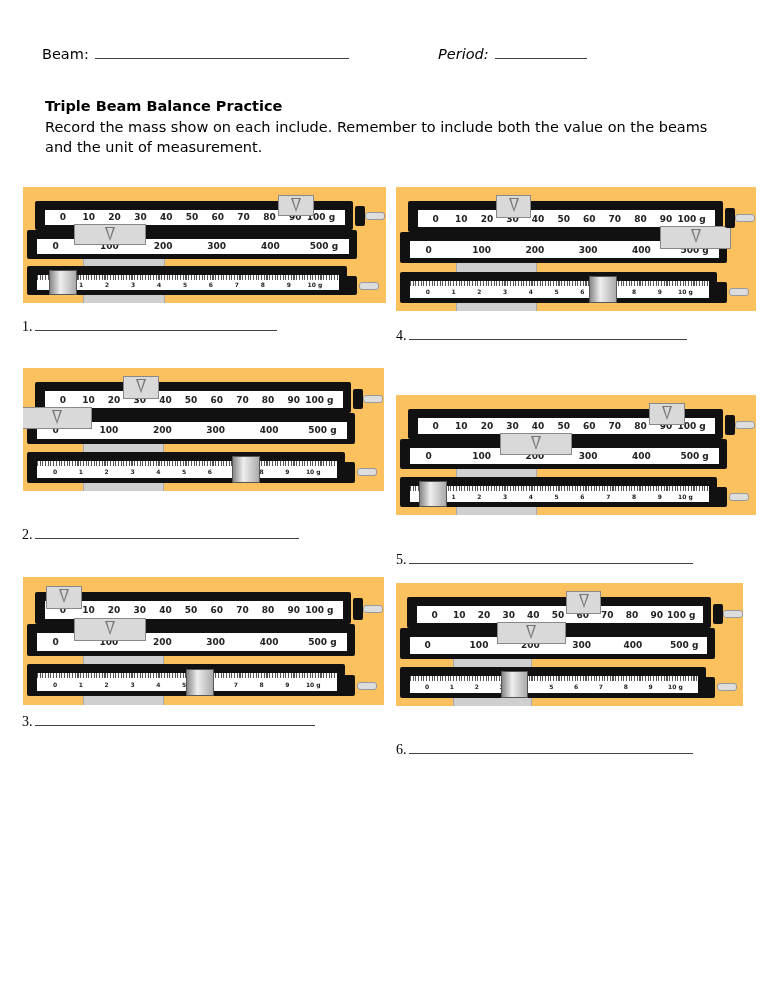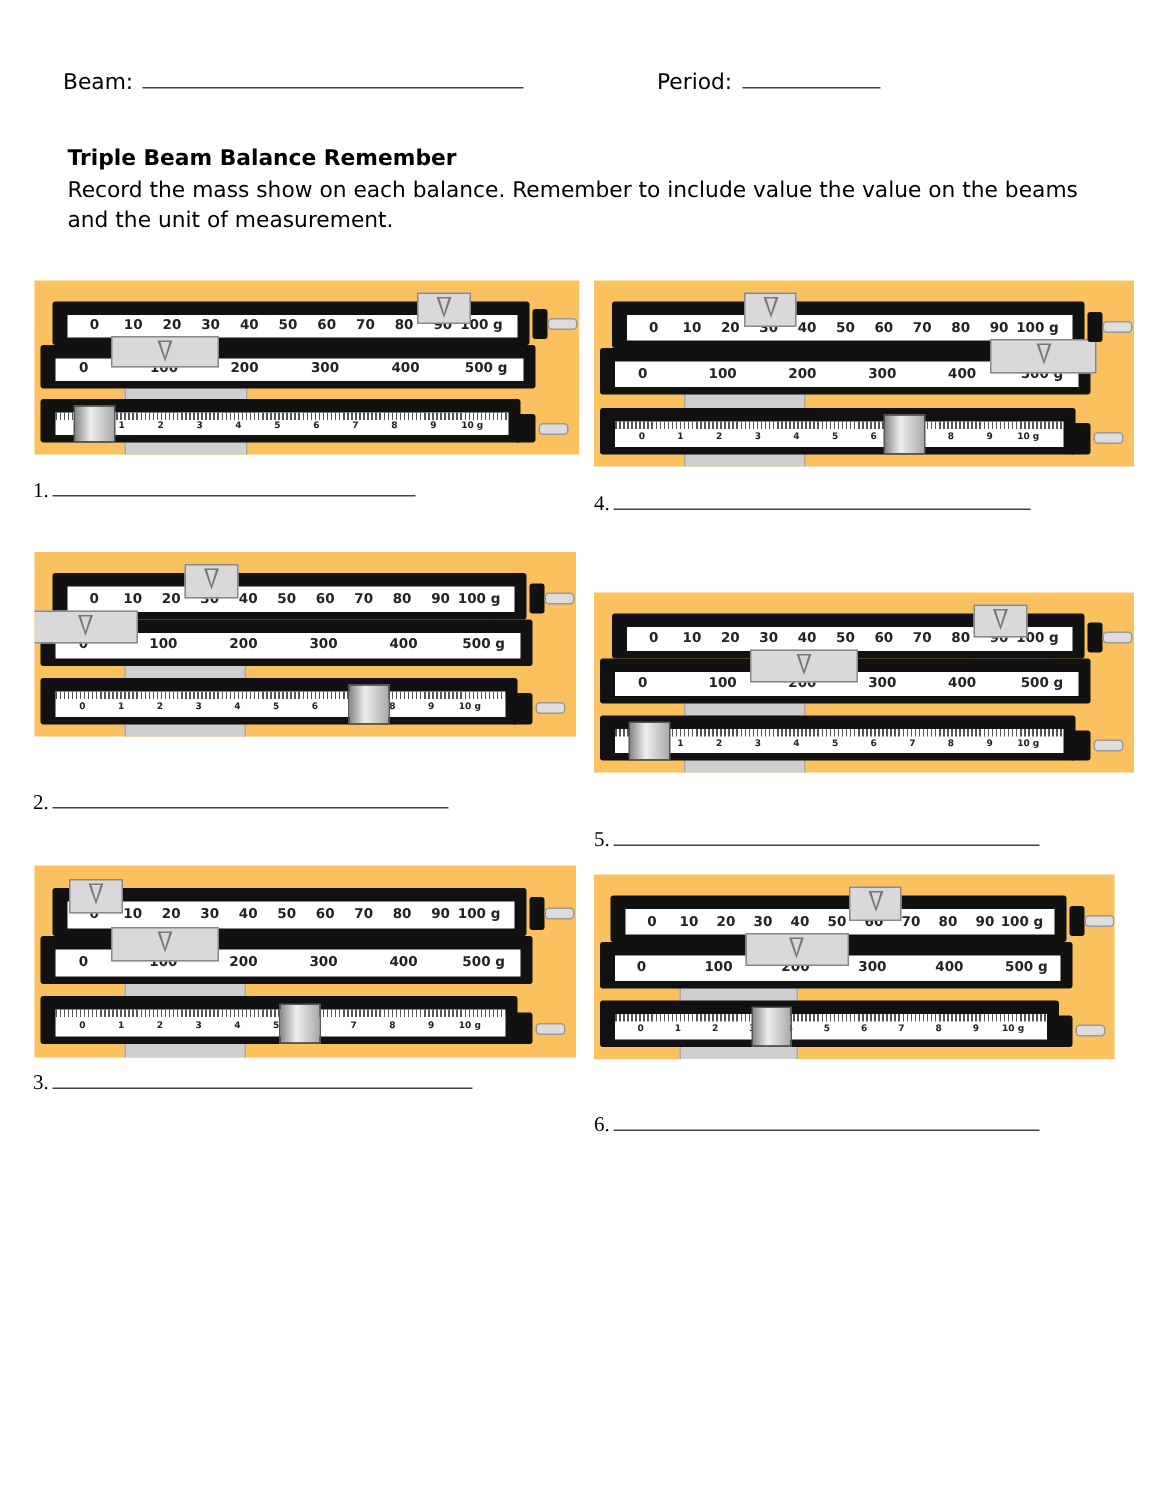--- a/index.html
+++ b/index.html
@@ -25,27 +25,27 @@
   .rider .v::after{content:"";position:absolute;left:-3px;top:-13px;border-left:3px solid transparent;border-right:3px solid transparent;border-top:10px solid #d9d9d9;}
   .slider{position:absolute;background:linear-gradient(90deg,#888,#eee 40%,#aaa);border:1px solid #555;}
 </style>
 </head>
 <body>
 
 <div class="abs hdr" style="left:42px;top:46px;">
   <span>Beam:</span>
   <span class="uline" style="width:254px;"></span>
 </div>
-<div class="abs hdr" style="left:438px;top:46px;">
+<div class="abs hdr" style="left:438px;top:46px;font-style:italic;">
   <span>Period:</span>
   <span class="uline" style="width:92px;"></span>
 </div>
 
-<div class="abs title" style="left:45px;top:98px;">Triple Beam Balance Remember</div>
-<div class="abs instr" style="left:45px;top:117px;">Record the mass show on each balance. Remember to include value the value on the beams and the unit of measurement.</div>
+<div class="abs title" style="left:45px;top:98px;">Triple Beam Balance Practice</div>
+<div class="abs instr" style="left:45px;top:117px;">Record the mass show on each include. Remember to include both the value on the beams and the unit of measurement.</div>
 
 <div class="balance" style="left:23px;top:187px;width:363px;height:116px;">
     <div class="stand" style="left: 60px; top: 48.3333px; width: 80px; height: 77.3333px;"></div>
     <div class="stand" style="left: 255px; top: 27.0667px; width: 50px; height: 24.1667px;"></div>
     <div class="beam" style="left: 12px; top: 13.5333px; width: 318px; height: 29px;">
       <div class="face">
         <span class="lbl" style="left: 18px;">0</span>
         <span class="lbl" style="left: 43.8px;">10</span>
         <span class="lbl" style="left: 69.6px;">20</span>
         <span class="lbl" style="left: 95.4px;">30</span>

